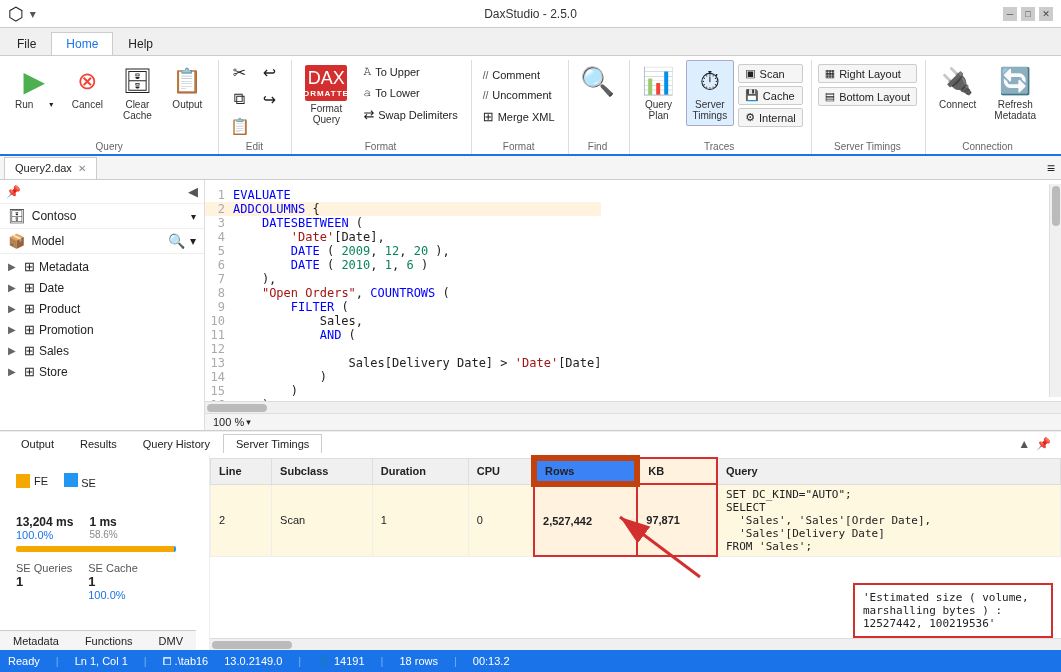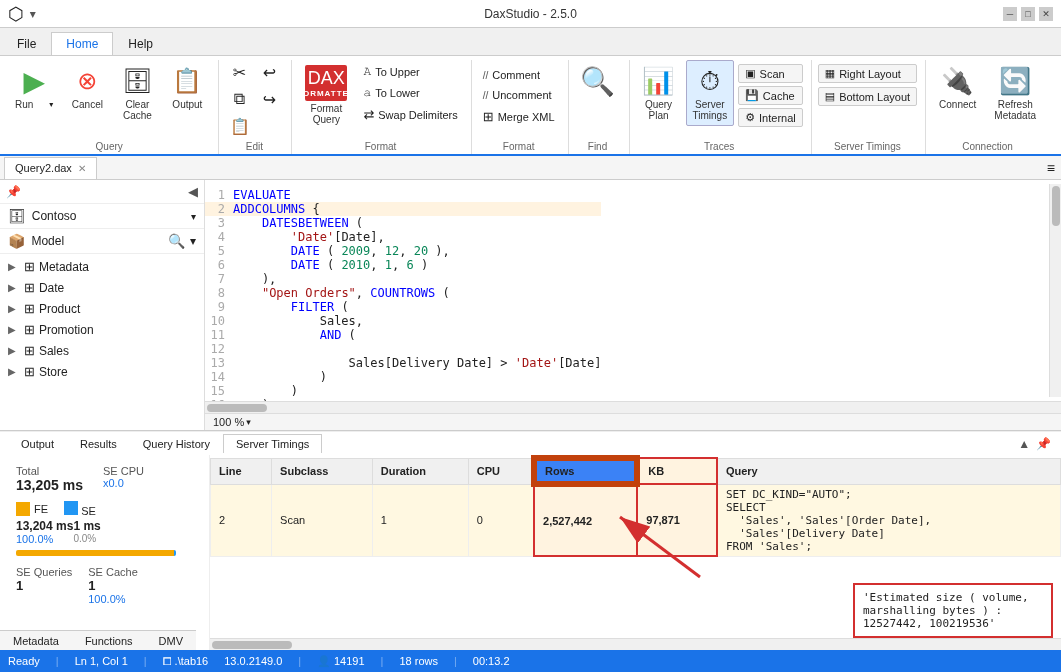--- a/index.html
+++ b/index.html
@@ -490,50 +490,38 @@
     </div>
     <div style="display:flex;gap:6px;padding-right:6px;">
       <span class="collapse-btn">▲</span>
       <span class="collapse-btn">📌</span>
     </div>
   </div>
   <div class="bottom-content">
     <div class="timings-layout">
 
       <div class="timings-left">
-        <div class="timings-stat">
-          <div style="display:flex;gap:20px;">
-            <div>
-              <div class="timings-label">Total</div>
-              <div class="timings-value">13,205 ms</div>
-            </div>
-            <div>
-              <div class="timings-label">SE CPU</div>
-              <div class="timings-sub">x0.0</div>
-            </div>
-          </div>
-        </div>
 
         <div style="margin-top:8px;display:flex;flex-direction:column;gap:2px;">
           <div class="timings-bar-label">
             <span class="bar-box bar-fe"></span>
             <span>FE</span>
             <span style="margin-left:12px;">
               <span class="bar-box bar-se" style="display:inline-block;"></span>
               <span>SE</span>
             </span>
           </div>
-          <div style="display:flex;">
+          <div style="display:flex;gap:16px;margin-top:24px;">
             <div>
               <div class="timings-value" style="font-size:12px;">13,204 ms</div>
               <div class="timings-sub">100.0%</div>
             </div>
             <div>
               <div class="timings-value" style="font-size:12px;">1 ms</div>
-              <div class="timings-pct">0.0%</div>
+              <div class="timings-pct">58.6%</div>
             </div>
           </div>
 
           <div style="display:flex;height:6px;width:160px;border-radius:2px;overflow:hidden;margin-top:3px;">
             <div style="width:100%;background:#f4a800;"></div>
             <div style="width:1%;background:#2196f3;"></div>
           </div>
         </div>
 
         <div style="margin-top:10px;display:flex;gap:16px;">

